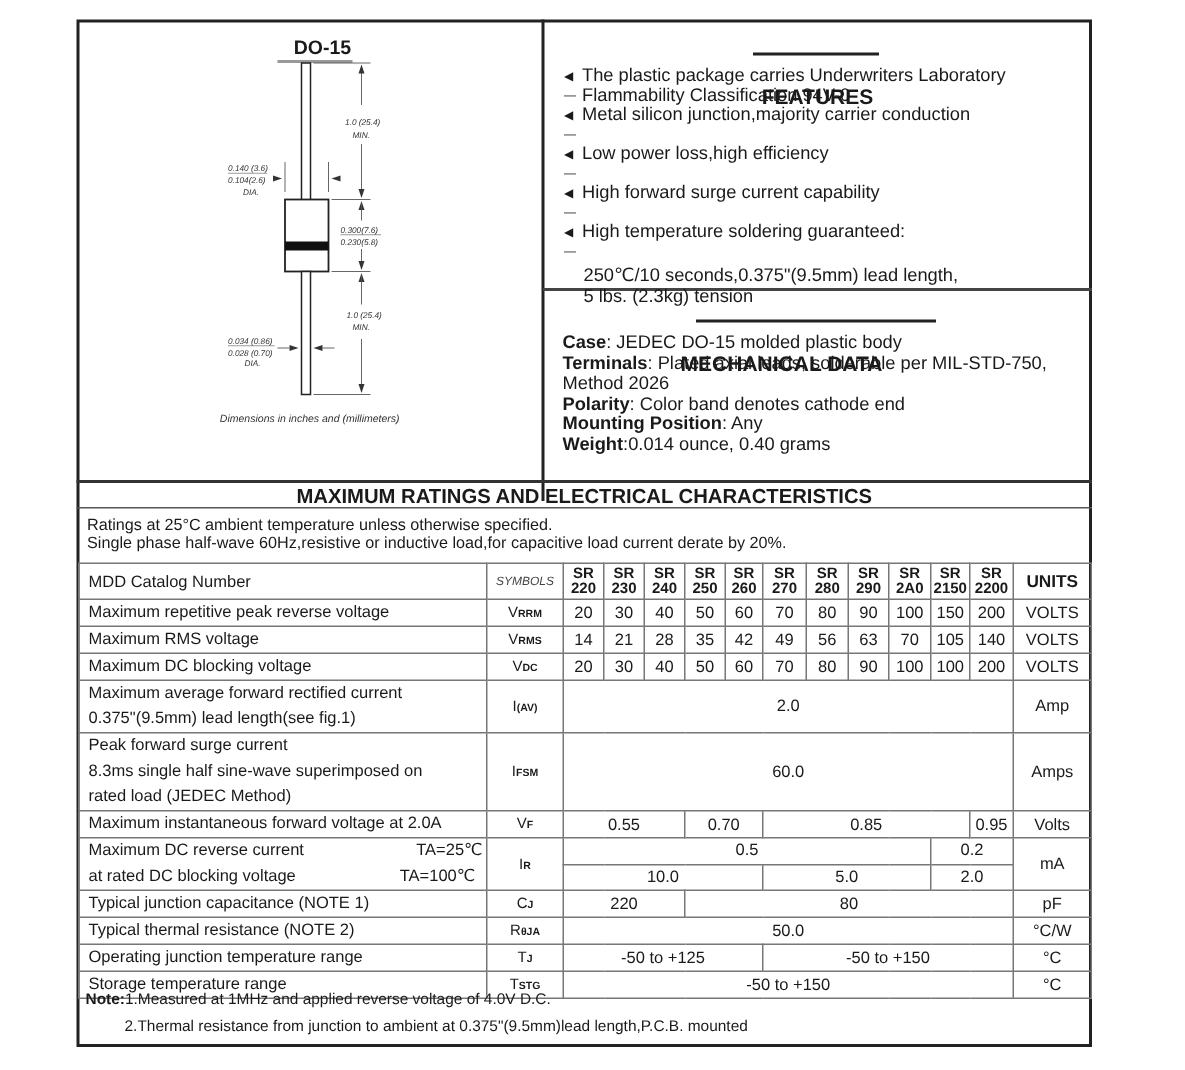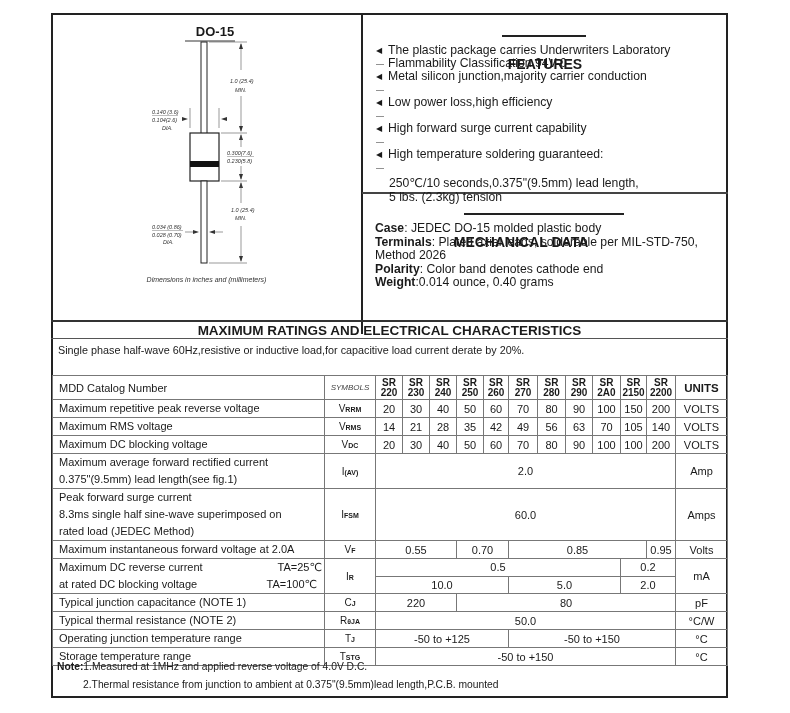--- a/index.html
+++ b/index.html
@@ -143,25 +143,27 @@
     <div>5 lbs. (2.3kg) tension</div>
   </div>
 </div>
 
 <div class="sec-title" style="left:362px;top:198px;width:318px;text-align:center;">MECHANICAL DATA</div>
 <div class="sec-ul" style="left:464px;top:213px;width:160px;"></div>
 <div class="mech">
   <div><b>Case</b><span>: JEDEC DO-15 molded plastic body</span></div>
   <div><b>Terminals</b><span>: Plated axial leads, solderable per MIL-STD-750, Method 2026</span></div>
   <div><b>Polarity</b><span>: Color band denotes cathode end</span></div>
+  <div><b>Mounting Position</b><span>: Any</span></div>
   <div><b>Weight</b><span>:0.014 ounce, 0.40 grams</span></div>
 </div>
 
 <div class="rt-title">MAXIMUM RATINGS AND ELECTRICAL CHARACTERISTICS</div>
 <div class="rt-intro">
+  <div>Ratings at 25°C ambient temperature unless otherwise specified.</div>
   <div>Single phase half-wave 60Hz,resistive or inductive load,for capacitive load current derate by 20%.</div>
 </div>
 
 <table class="specs">
   <colgroup>
     <col style="width:272px">
       <col style="width:51px">
     <col style="width:27px">
       <col style="width:27px">
       <col style="width:27px">

